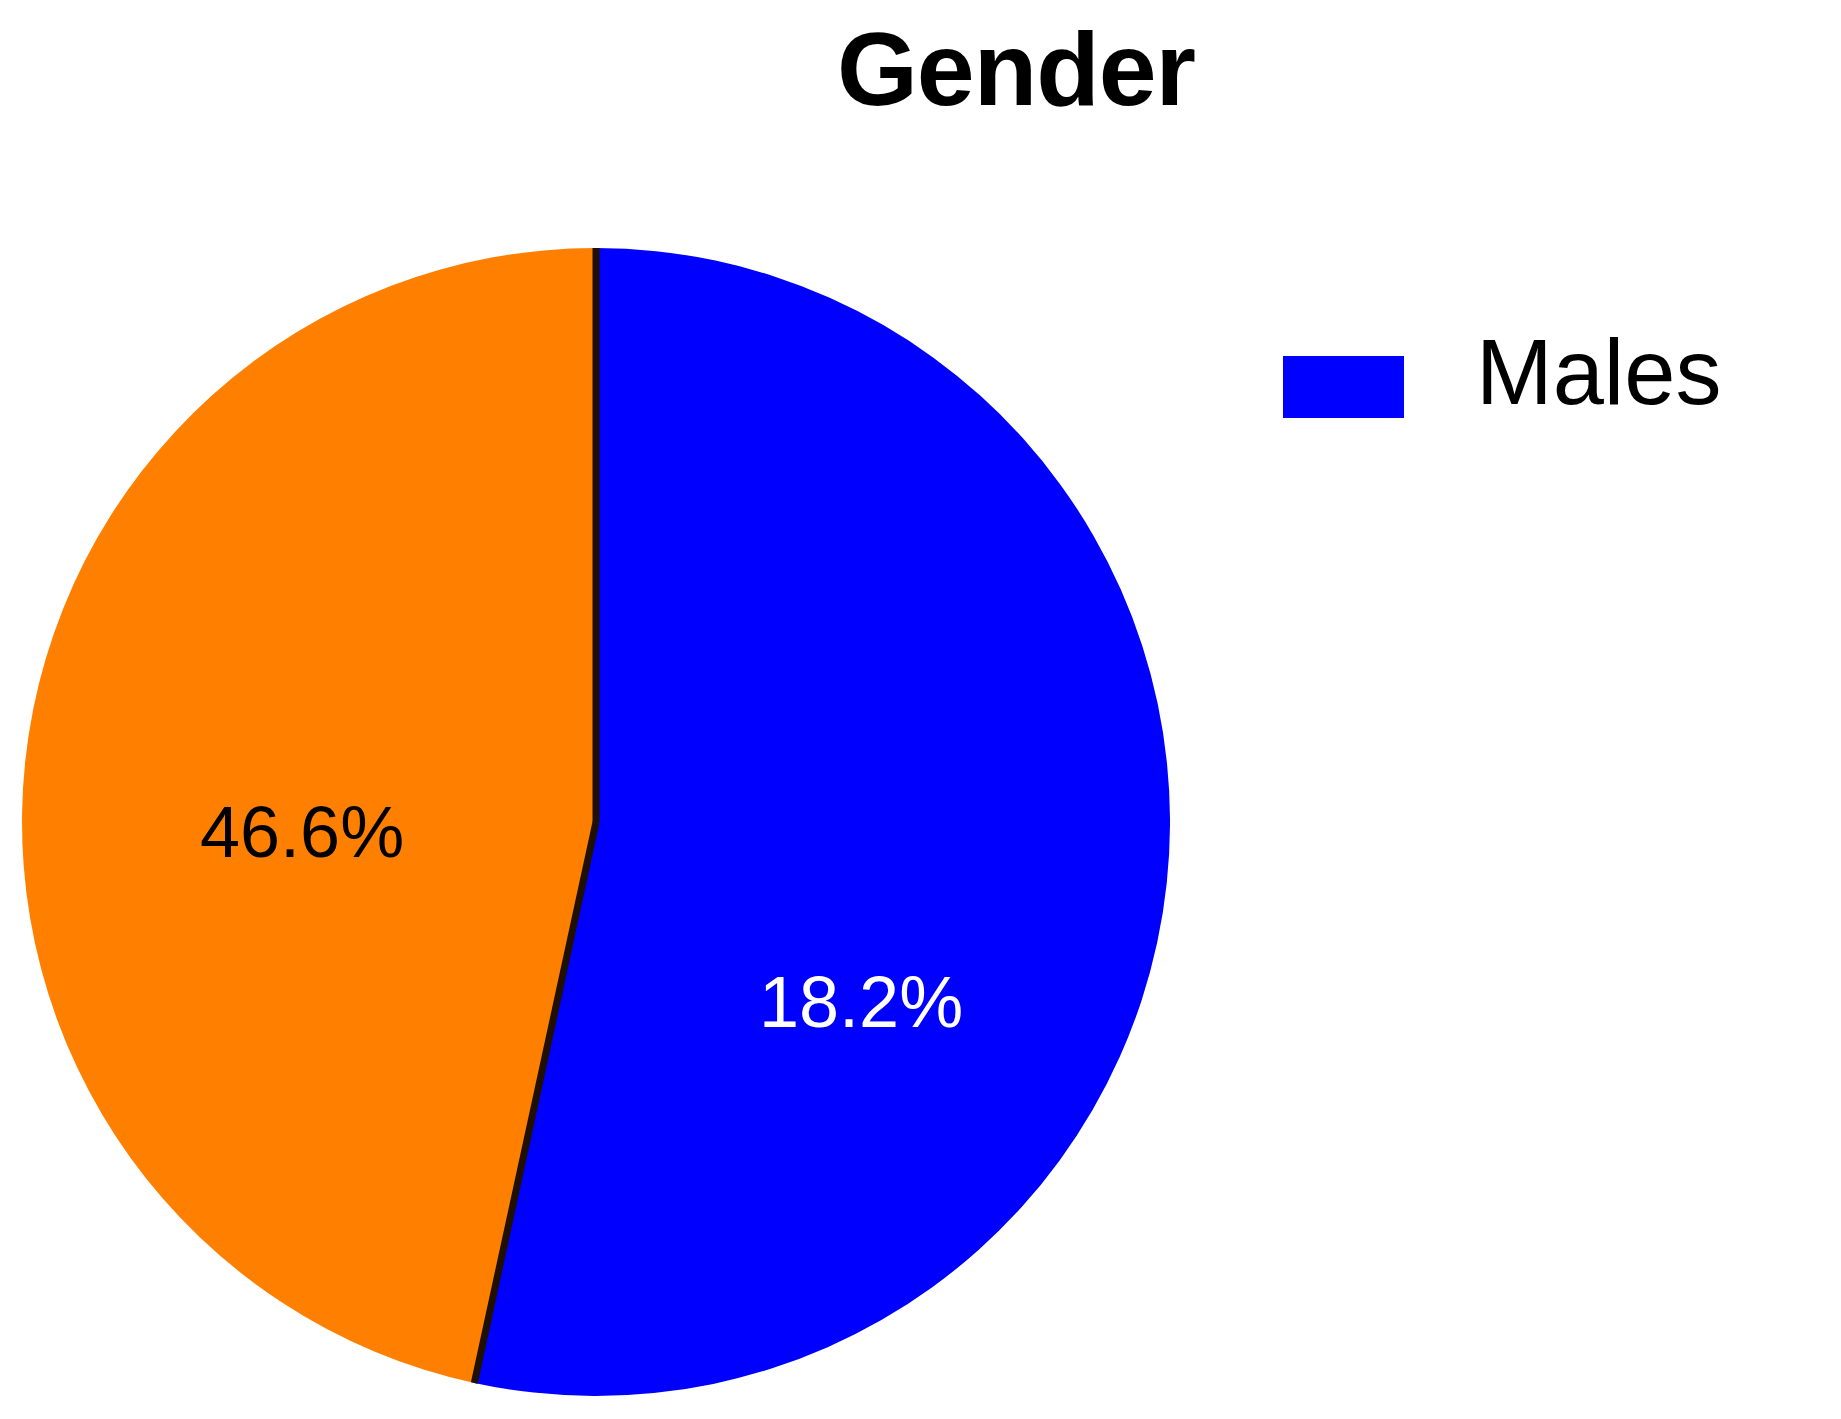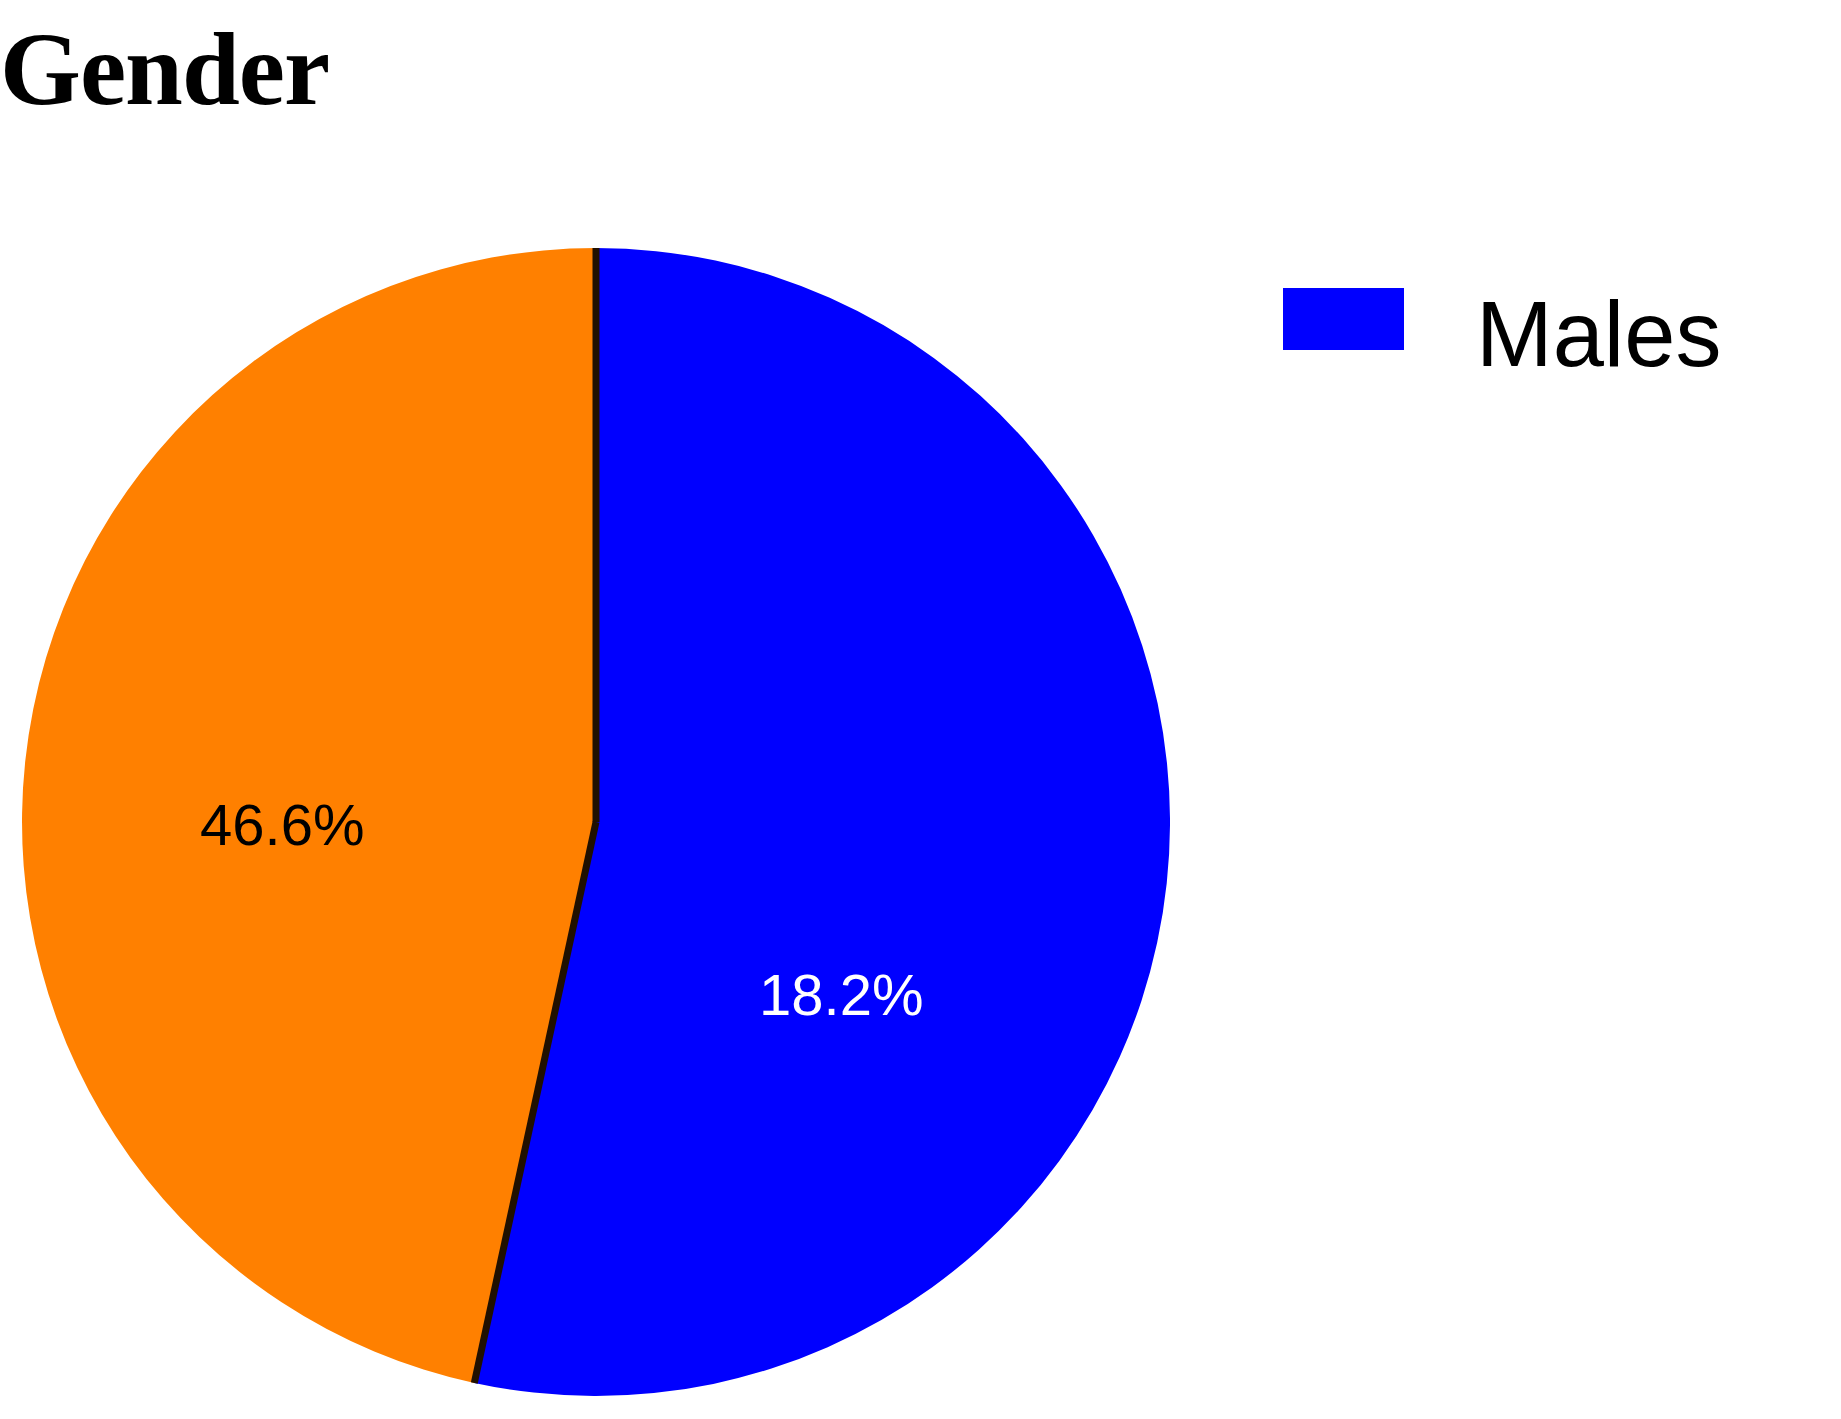--- a/index.html
+++ b/index.html
@@ -17,22 +17,22 @@
     background: #ffffff;
     overflow: hidden;
   }
 
   
   #chart-title {
     position: absolute;
     left: 0;
     top: 12px;
     width: 1195px;
-    text-align: left;
-    font-family: Liberation Serif, serif;
+    text-align: right;
+    font-family: Liberation Sans, sans-serif;
     font-size: 104px;
     font-weight: bold;
     color: #000000;
     letter-spacing: -1px;
     line-height: 1.1;
     white-space: nowrap;
   }
 
   
   #pie-wrap {
@@ -45,21 +45,21 @@
   #pie-svg {
     display: block;
     width: 100%;
     height: 100%;
   }
 
   
   .slice-label {
     position: absolute;
     font-family: "Liberation Sans", sans-serif;
-    font-size: 58px;
+    font-size: 72px;
     font-weight: normal;
     white-space: nowrap;
     line-height: 1;
   }
   #label-females {
     left: 178px;
     top: 548px;
     color: #000000;
   }
   #label-males {
@@ -70,21 +70,21 @@
 
   
   #legend {
     position: absolute;
     left: 1283px;
     top: 288px;
     width: 540px;
   }
   .legend-row {
     display: flex;
-    align-items: flex-start;
+    align-items: flex-end;
     height: 130px;
   }
   .legend-swatch {
     width: 121px;
     height: 62px;
     flex: 0 0 auto;
   }
   .legend-label {
     margin-left: 72px;
     font-family: "Liberation Sans", sans-serif;

